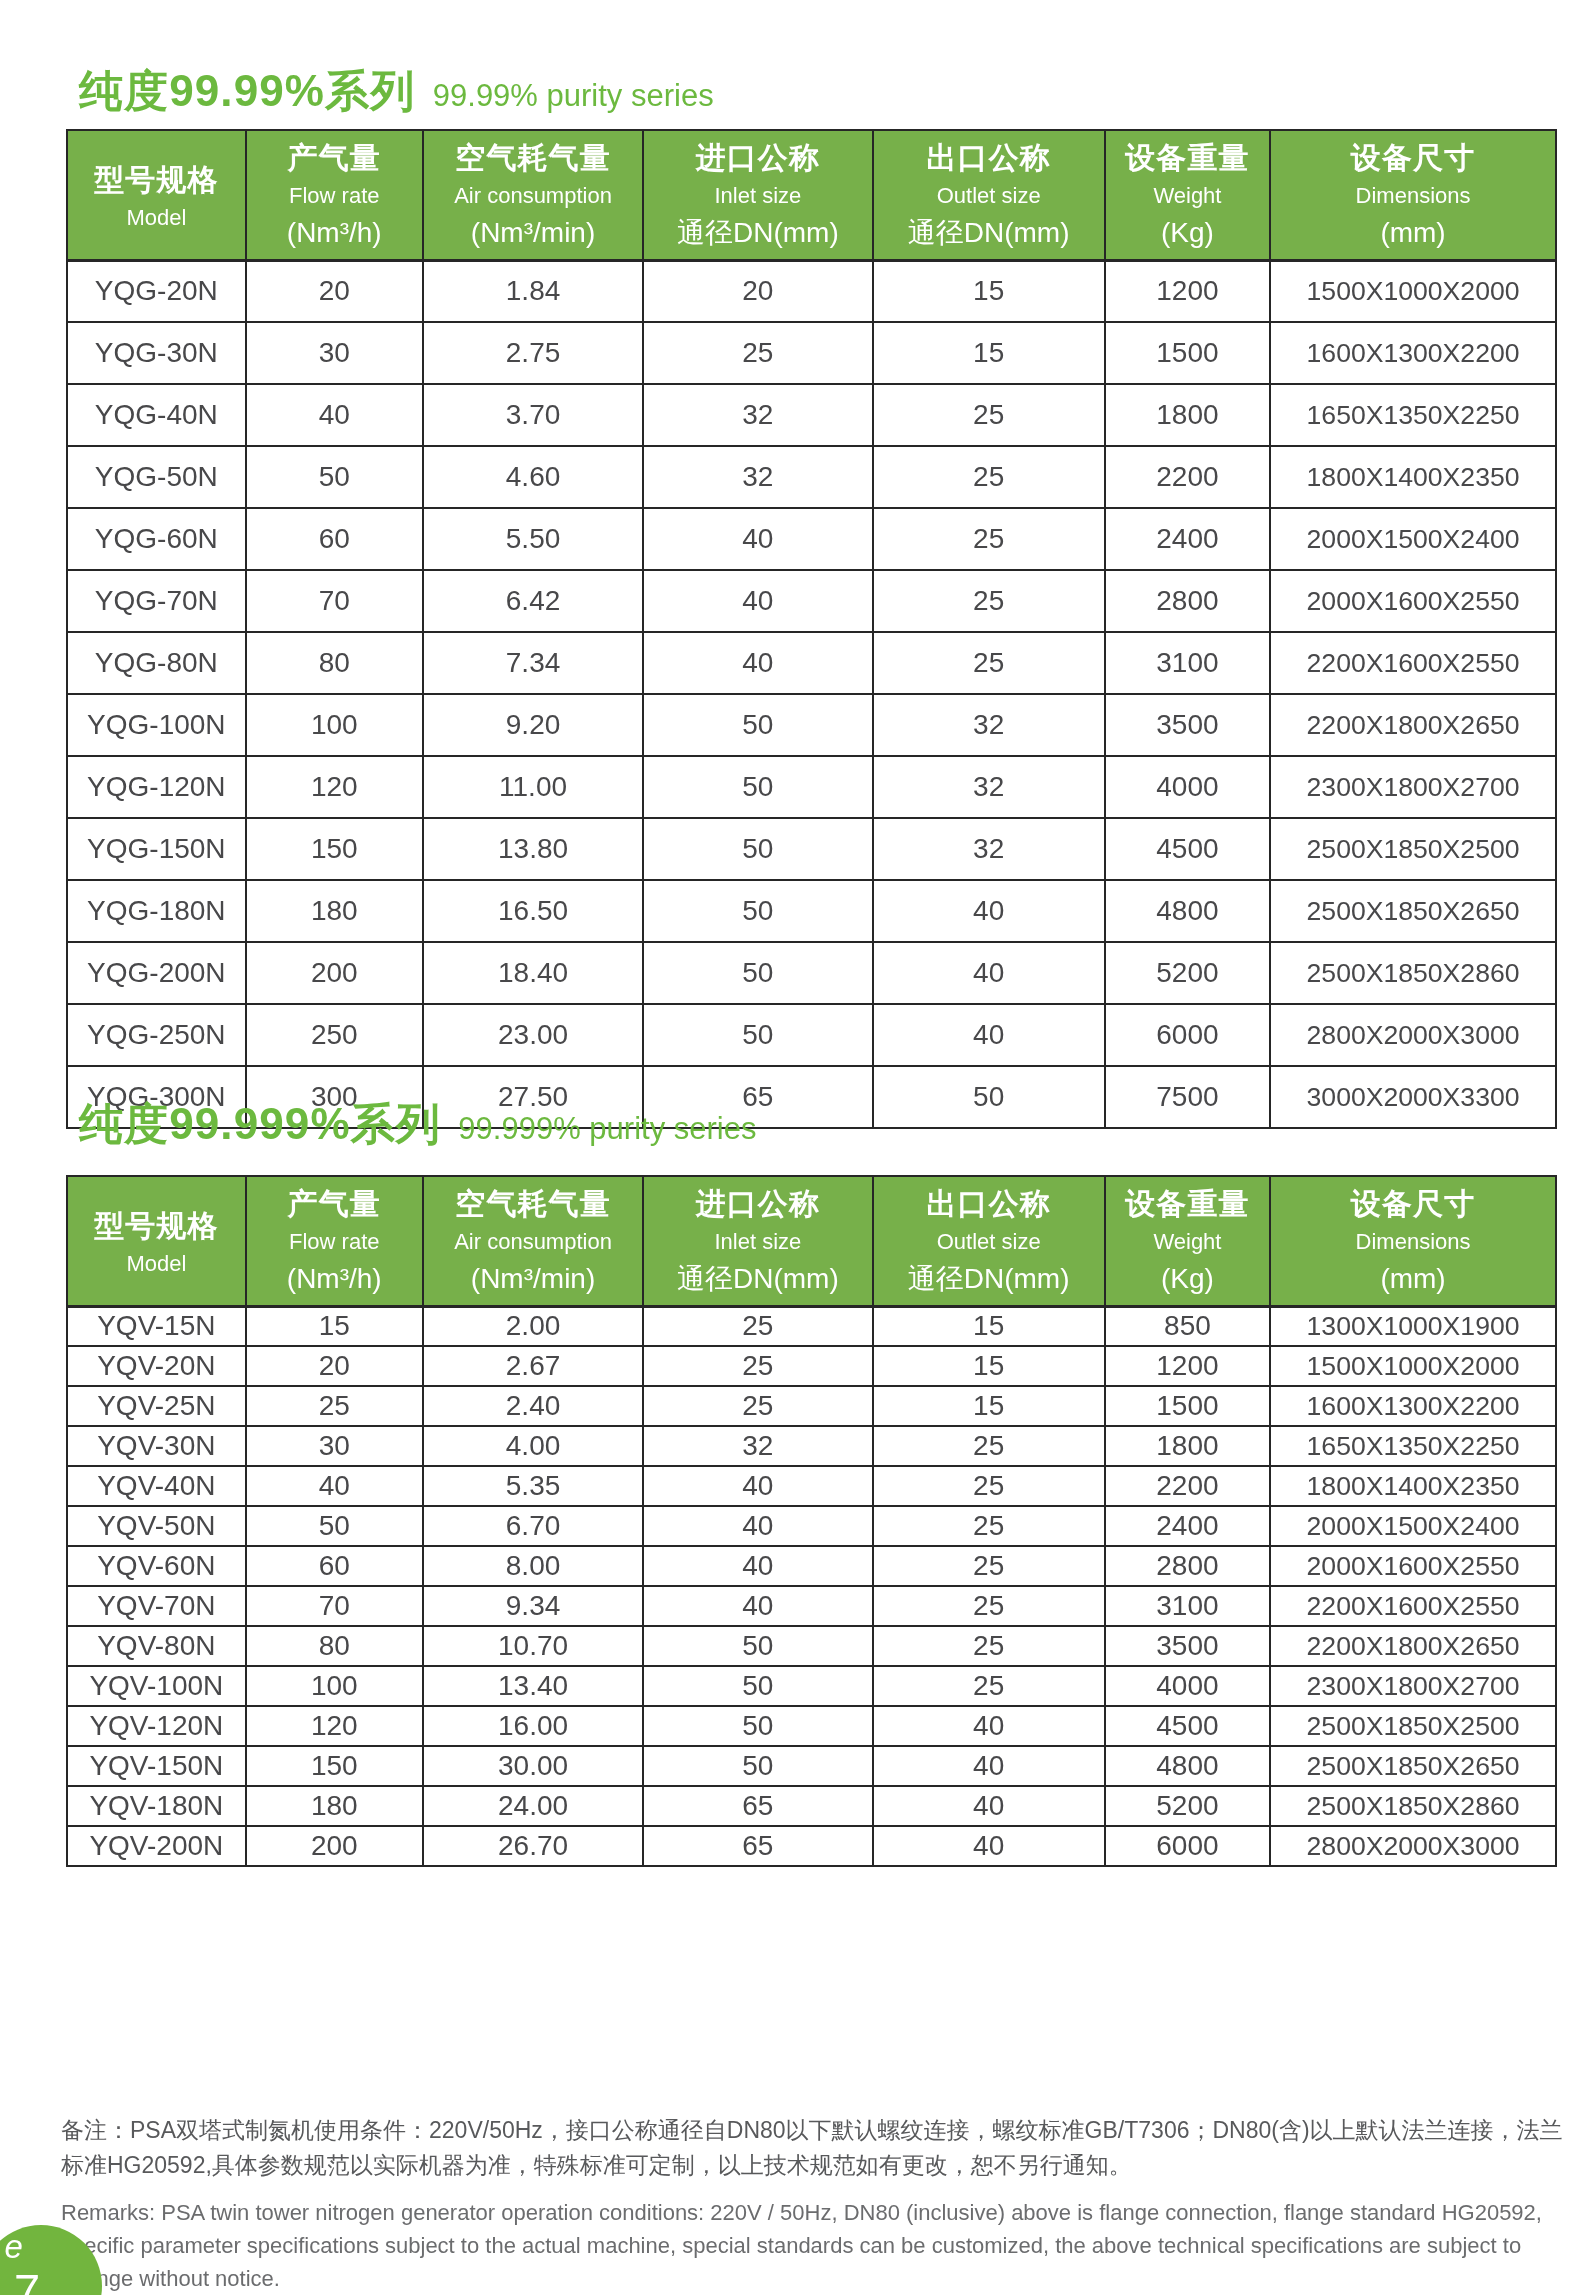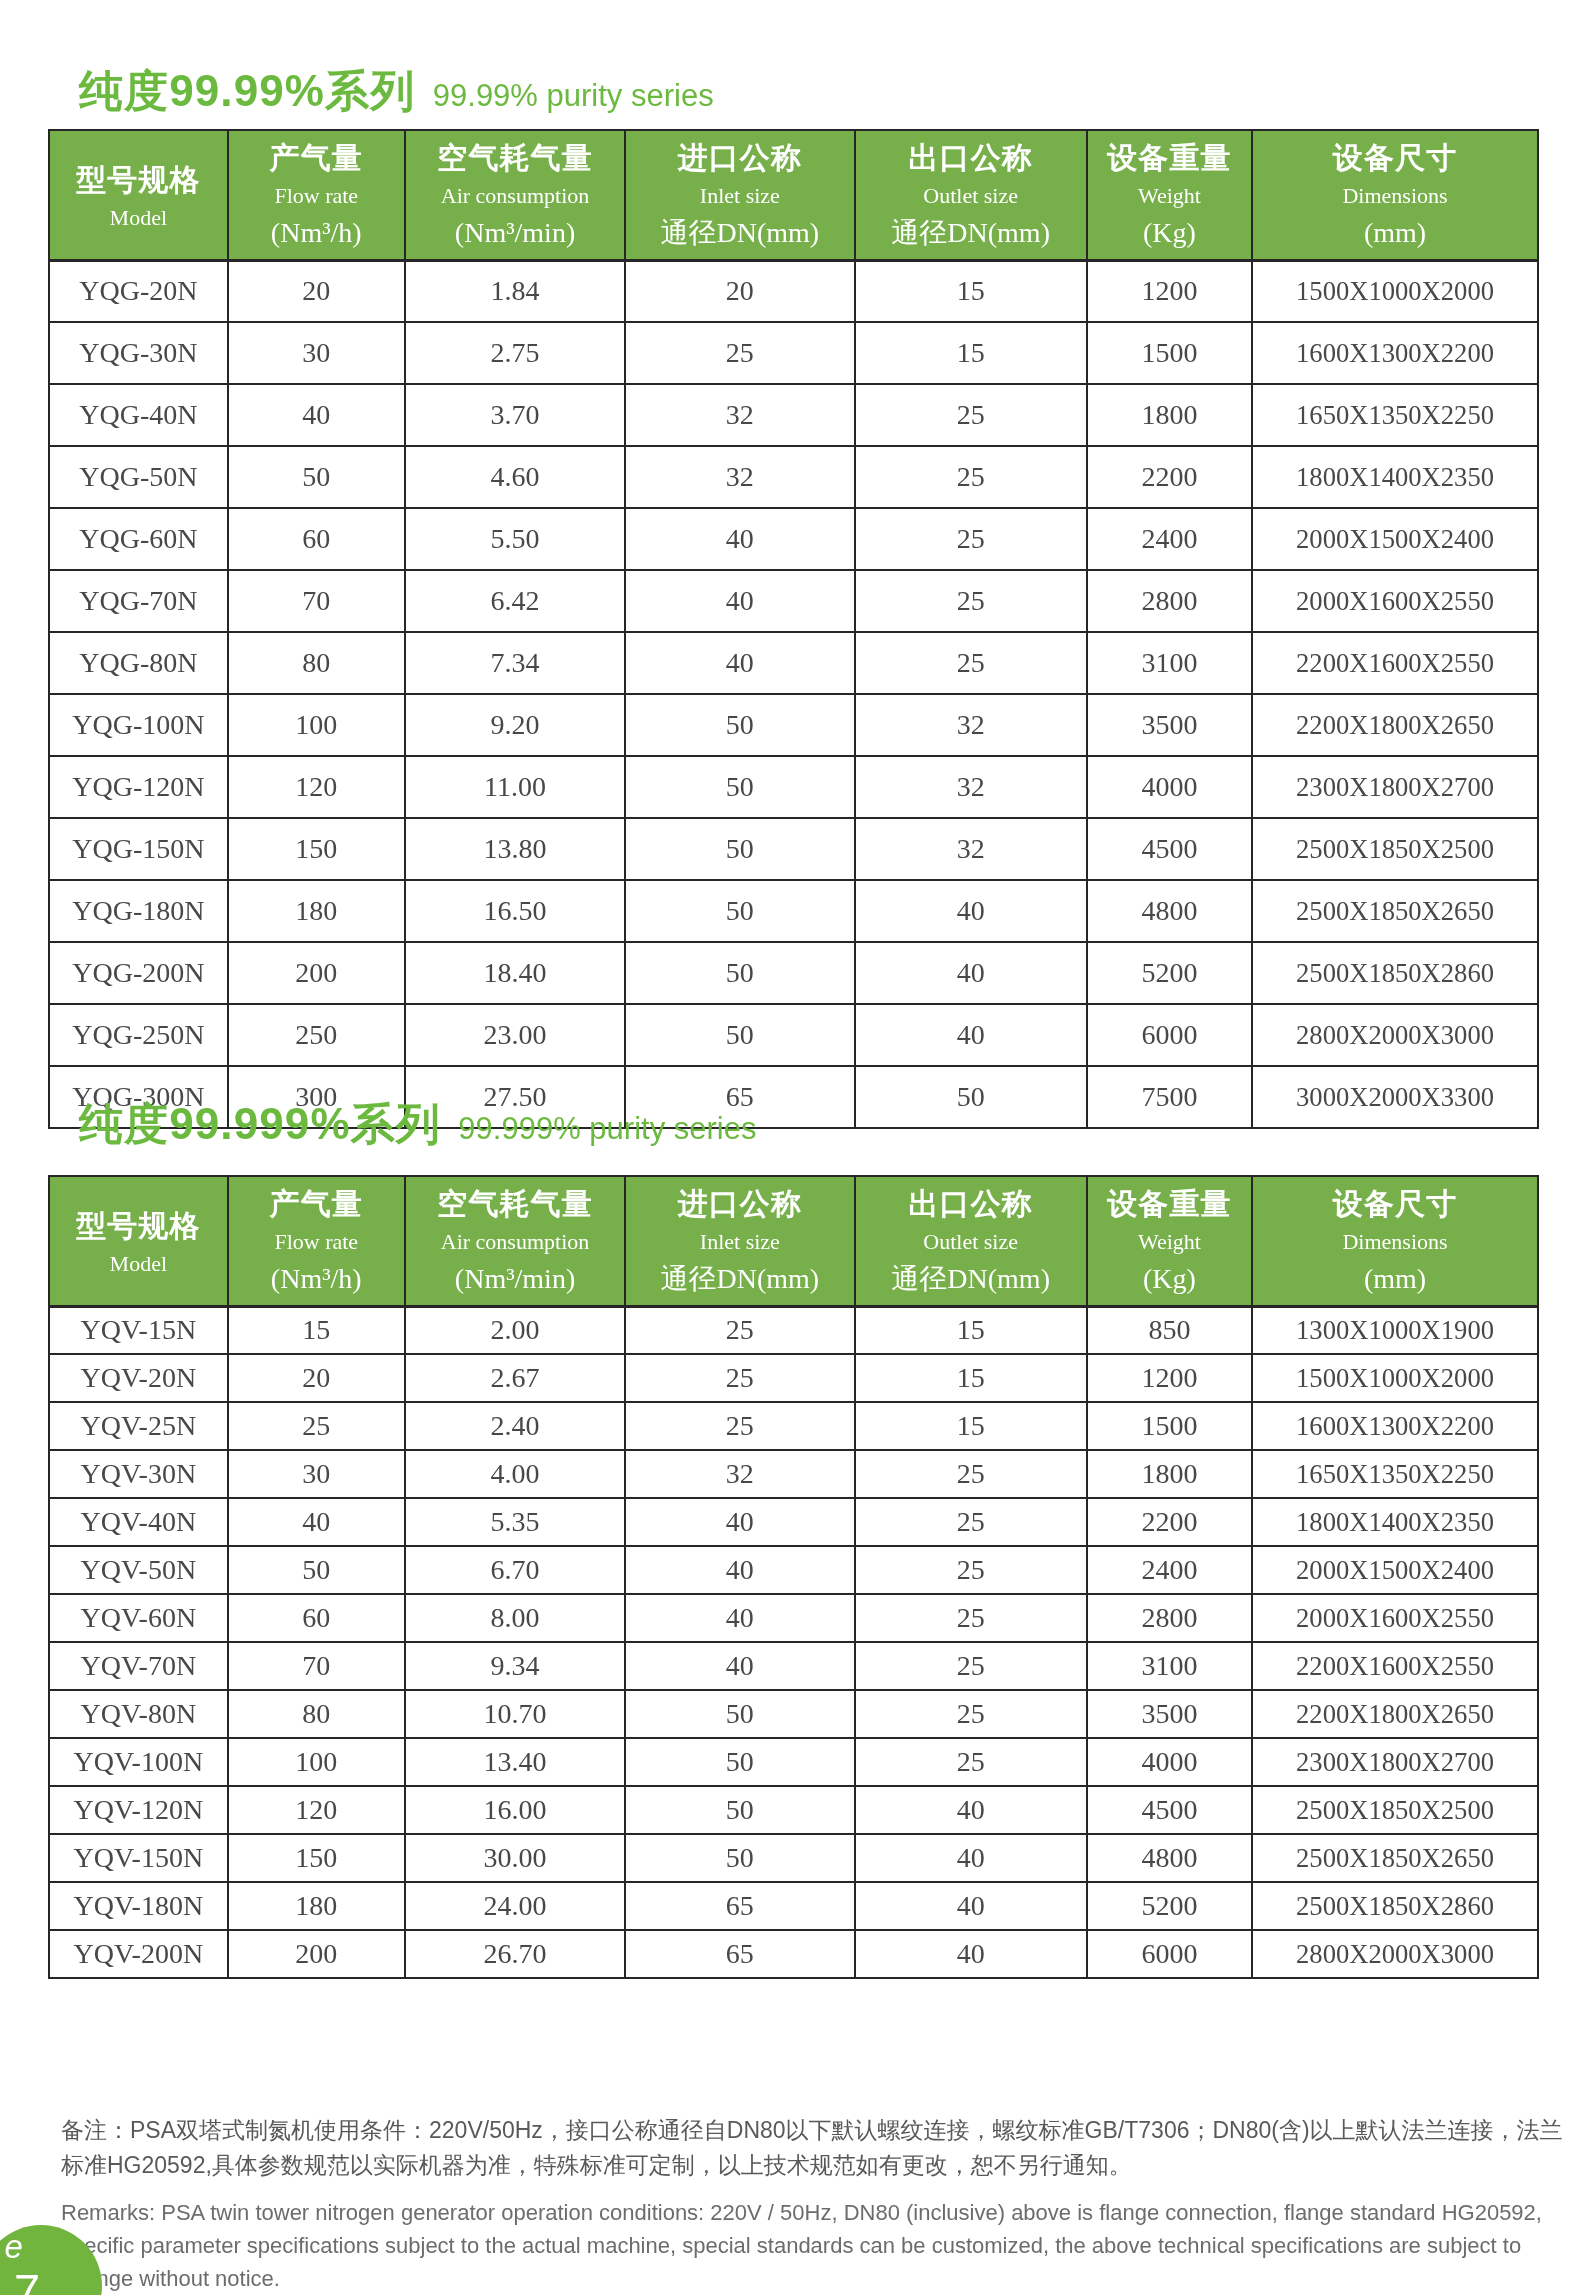--- a/index.html
+++ b/index.html
@@ -22,26 +22,25 @@
     font-size:44px;font-weight:700;letter-spacing:1.1px;
     color:#6cb93f;
   }
   .t-en{
     font-size:31px;font-weight:400;margin-left:14px;
     color:#6cb93f;
   }
 
   
   table.spec{
-    position:absolute;left:48px;
+    position:absolute;left:66px;
     width:1491px;
     border-collapse:collapse;
     table-layout:fixed;
     background:#ffffff;
-    font-family:Liberation Serif, serif;
   }
   table.spec, table.spec th, table.spec td{
     border:2.1px solid #262626;
   }
   table.spec{border-width:2.7px;}
   table.spec thead tr{height:130px;}
   table.spec th{
     background:#77b04a;
     color:#ffffff;
     text-align:center;
@@ -54,21 +53,21 @@
   table.spec .hu{font-size:28px;font-weight:400;line-height:44px;}
   table.spec td{
     color:#48484a;
     font-size:28px;
     text-align:center;
     vertical-align:middle;
     padding:0;
     font-weight:400;
   }
   #table-9999 tbody tr{height:62px;}
-  #table-99999 tbody tr{height:48px;}
+  #table-99999 tbody tr{height:40px;}
   table.spec td:last-child{font-size:26.6px;letter-spacing:0px;}
 
   
   .remarks{
     position:absolute;left:61px;top:2073px;width:1507px;margin-top:40px;
   }
   .r-zh{
     margin:0;
     font-size:23px;line-height:35px;
     color:#58595b;

